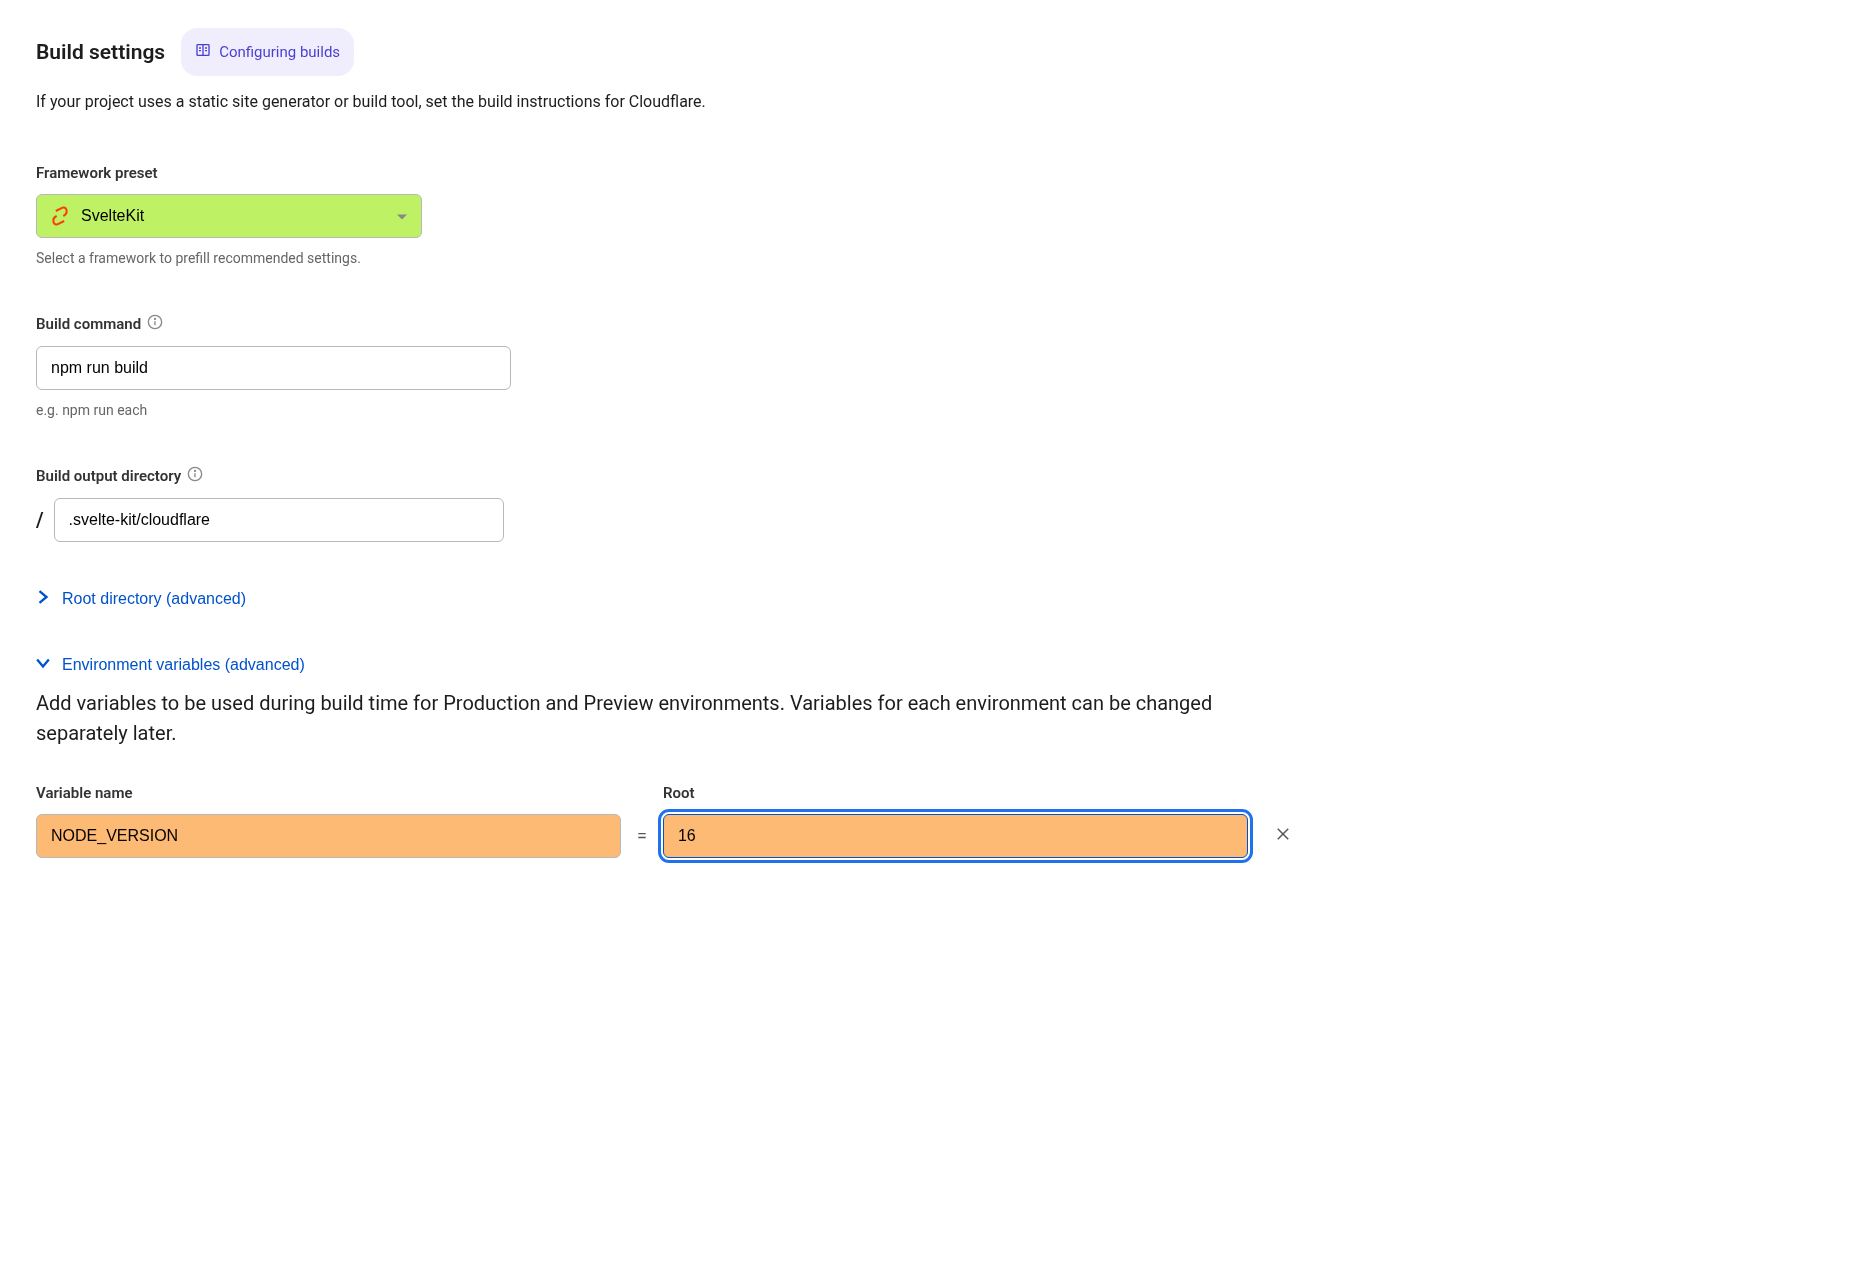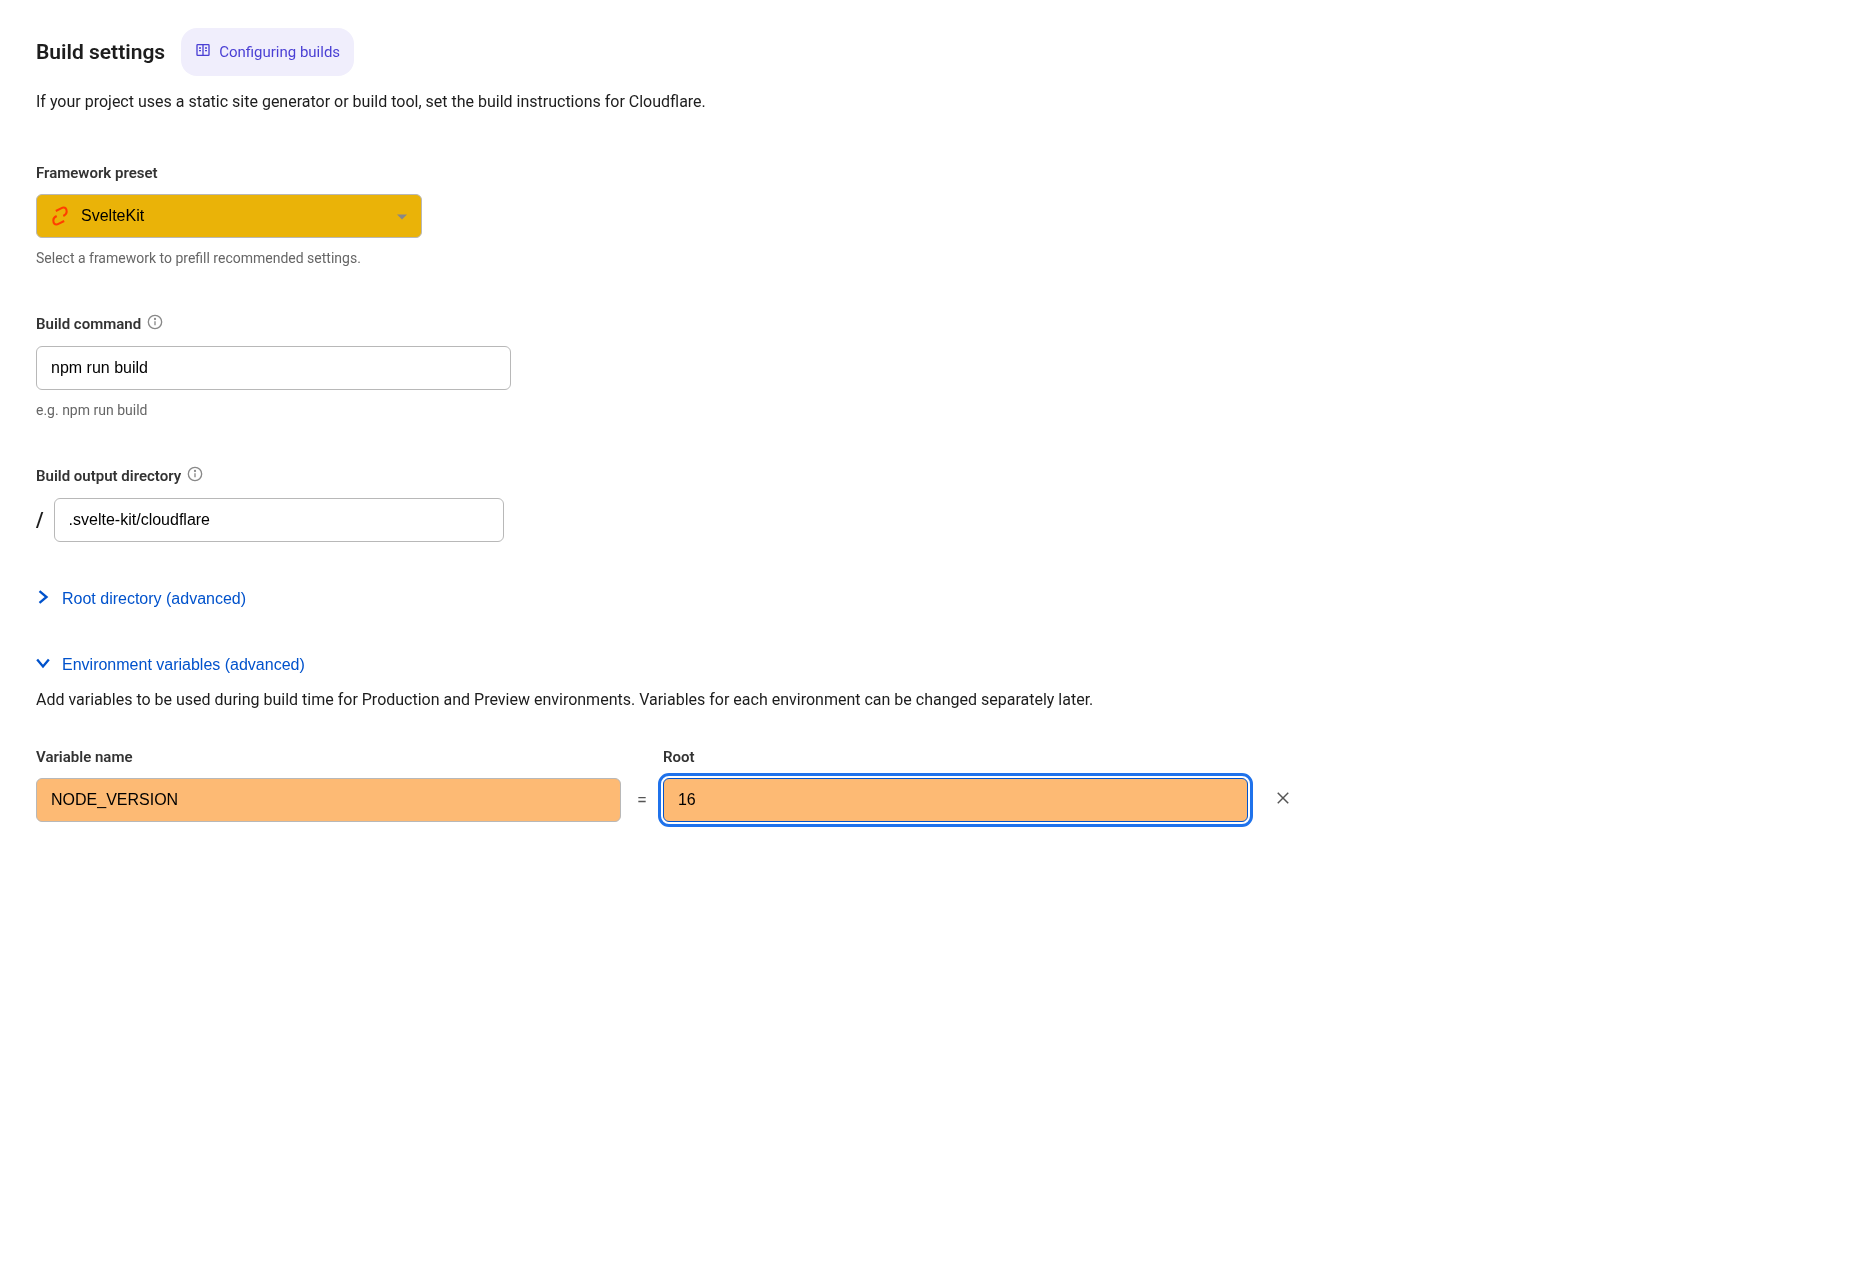--- a/index.html
+++ b/index.html
@@ -70,21 +70,21 @@
       width: 386px;
       margin-bottom: 12px;
     }
     .select-input {
       width: 100%;
       height: 44px;
       border: 1px solid #b8b8b8;
       border-radius: 6px;
       padding: 0 40px 0 44px;
       font-size: 16px;
-      background: #eab308;
+      background: #bef264;
       cursor: pointer;
       text-align: left;
       display: flex;
       align-items: center;
     }
     .select-icon-left {
       position: absolute;
       left: 14px;
       top: 50%;
       transform: translateY(-50%);
@@ -149,21 +149,21 @@
       padding: 0;
     }
     .disclosure-toggle svg {
       width: 14px;
       height: 14px;
     }
     .env-section {
       margin-top: 48px;
     }
     .env-desc {
-      font-size: 16px;
+      font-size: 20px;
       color: #1d1d1d;
       margin-top: 14px;
       margin-bottom: 36px;
       line-height: 1.5;
       max-width: 1230px;
     }
     .env-var-row {
       display: flex;
       align-items: flex-end;
       gap: 16px;
@@ -266,21 +266,21 @@
     <span>Build command</span>
     <span>
       <svg class="info-icon" viewBox="0 0 24 24" fill="none" stroke="currentColor" stroke-width="2">
         <circle cx="12" cy="12" r="10"></circle>
         <line x1="12" y1="11" x2="12" y2="17"></line>
         <circle cx="12" cy="7.5" r="0.7" fill="currentColor"></circle>
       </svg>
     </span>
   </div>
   <input type="text" class="text-input" value="npm run build" style="">
-  <div class="helper-text">e.g. npm run build</div>
+  <div class="helper-text">e.g. npm run each</div>
 </div>
 
 <div class="field-group">
   <div class="field-label">
     <span>Build output directory</span>
     <span>
       <svg class="info-icon" viewBox="0 0 24 24" fill="none" stroke="currentColor" stroke-width="2">
         <circle cx="12" cy="12" r="10"></circle>
         <line x1="12" y1="11" x2="12" y2="17"></line>
         <circle cx="12" cy="7.5" r="0.7" fill="currentColor"></circle>

